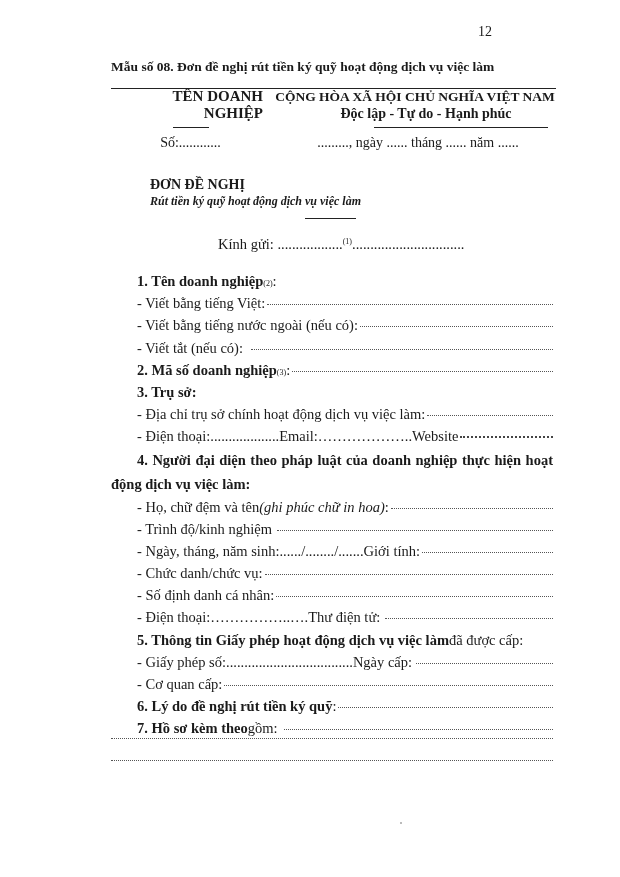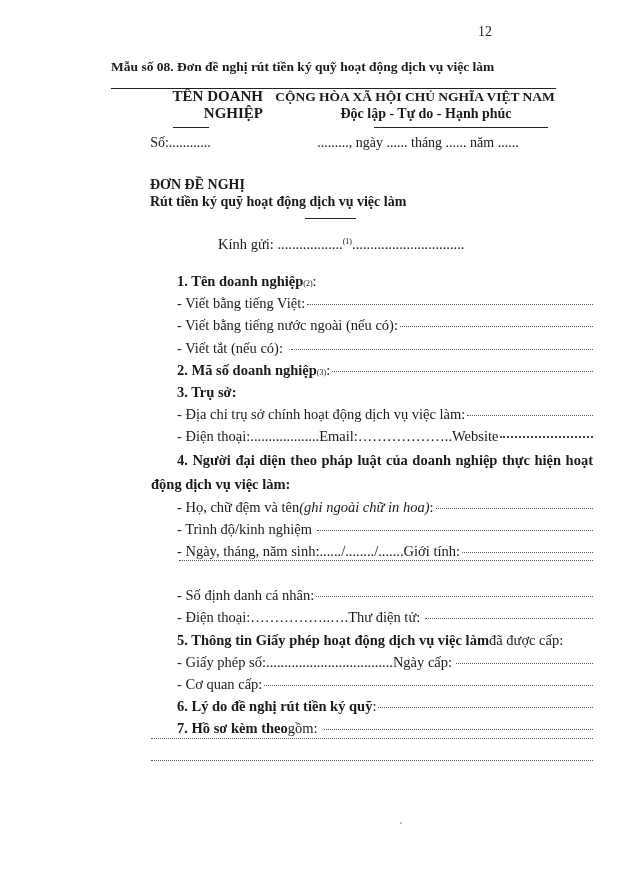--- a/index.html
+++ b/index.html
@@ -21,34 +21,34 @@
     position: absolute; top: 88px; left: 118px; width: 145px;
     text-align: right; font-size: 15px; font-weight: bold;
   }
   .hdr-left .rule { width: 36px; height: 0; border-top: 1px solid #222; margin: 5px auto 0; }
   .hdr-right {
     position: absolute; top: 88px; left: 270px; width: 290px;
     text-align: center; font-size: 13.5px; font-weight: bold; line-height: 17px;
   }
   .hdr-right .motto { padding-left: 22px; font-size: 14px; }
   .hdr-right .rule { width: 174px; height: 0; border-top: 1px solid #222; margin: 5px 0 0 104px; }
-  .so-line { position: absolute; top: 135px; left: 108px; width: 145px; text-align: center; font-size: 14px; }
+  .so-line { position: absolute; top: 135px; left: 118px; width: 145px; text-align: center; font-size: 14px; }
   .date-line { position: absolute; top: 135px; left: 298px; width: 240px; text-align: center; font-size: 14px; }
 
   .doc-heading {
     position: absolute; top: 176px; left: 150px; width: 360px;
     text-align: left; font-weight: bold; line-height: 17px;
   }
   .doc-heading .t1 { font-size: 14px; }
-  .doc-heading .t2 { font-size: 14px; }
+  .doc-heading .t2 { font-size: 12px; font-style: italic; }
   .doc-heading .rule { width: 51px; border-top: 1px solid #222; margin: 8px auto 0; }
   .kinh-gui { position: absolute; top: 236px; left: 218px; font-size: 14.5px; }
   sup { font-size: 8px; vertical-align: 5px; line-height: 0; }
 
-  .body-lines { position: absolute; top: 270px; left: 111px; width: 442px; margin-left: 40px; }
+  .body-lines { position: absolute; top: 270px; left: 111px; width: 442px; }
   .ln {
     height: 22.2px; line-height: 22px; font-size: 14.5px;
     display: flex; align-items: baseline; padding-left: 26px; white-space: nowrap;
   }
   .ln.flush { padding-left: 0; }
   .ln .b { font-weight: bold; }
   .ln .i { font-style: italic; }
   .dots {
     flex: 1; height: 1px; border-bottom: 1px dotted #555; margin-left: 2px;
     position: relative; top: -3px; min-width: 10px;
@@ -131,34 +131,35 @@
       <span>………………..</span>
       <span>Website</span>
       <span class="dots" style="border-bottom-style:dotted;border-bottom-width:2px;border-color:#444"></span>
   </div>
 
   <div class="ln wrap" style="padding-left:0; text-indent:26px; font-weight:bold; text-align:justify; line-height:24px;">
     <span>4. Người đại diện theo pháp luật của doanh nghiệp thực hiện hoạt động dịch vụ việc làm:</span>
   </div>
   <div class="ln">
     <span>- Họ, chữ đệm và tên </span>
-      <span class="i">(ghi ngoài chữ in hoa)</span>
+      <span class="i">(ghi phúc chữ in hoa)</span>
       <span>:</span>
       <span class="dots"></span>
   </div>
   <div class="ln">
     <span>- Trình độ/kinh nghiệm</span>
       <span class="dots" style="margin-left:5px"></span>
   </div>
   <div class="ln">
     <span>- Ngày, tháng, năm sinh:....../......../.......</span>
       <span>Giới tính:</span>
       <span class="dots"></span>
   </div>
   <div class="ln">
+    <span>- Chức danh/chức vụ:</span>
       <span class="dots"></span>
   </div>
   <div class="ln">
     <span>- Số định danh cá nhân:</span>
       <span class="dots"></span>
   </div>
   <div class="ln">
     <span>- Điện thoại:</span>
       <span>……………..….</span>
       <span>Thư điện tử: </span>

